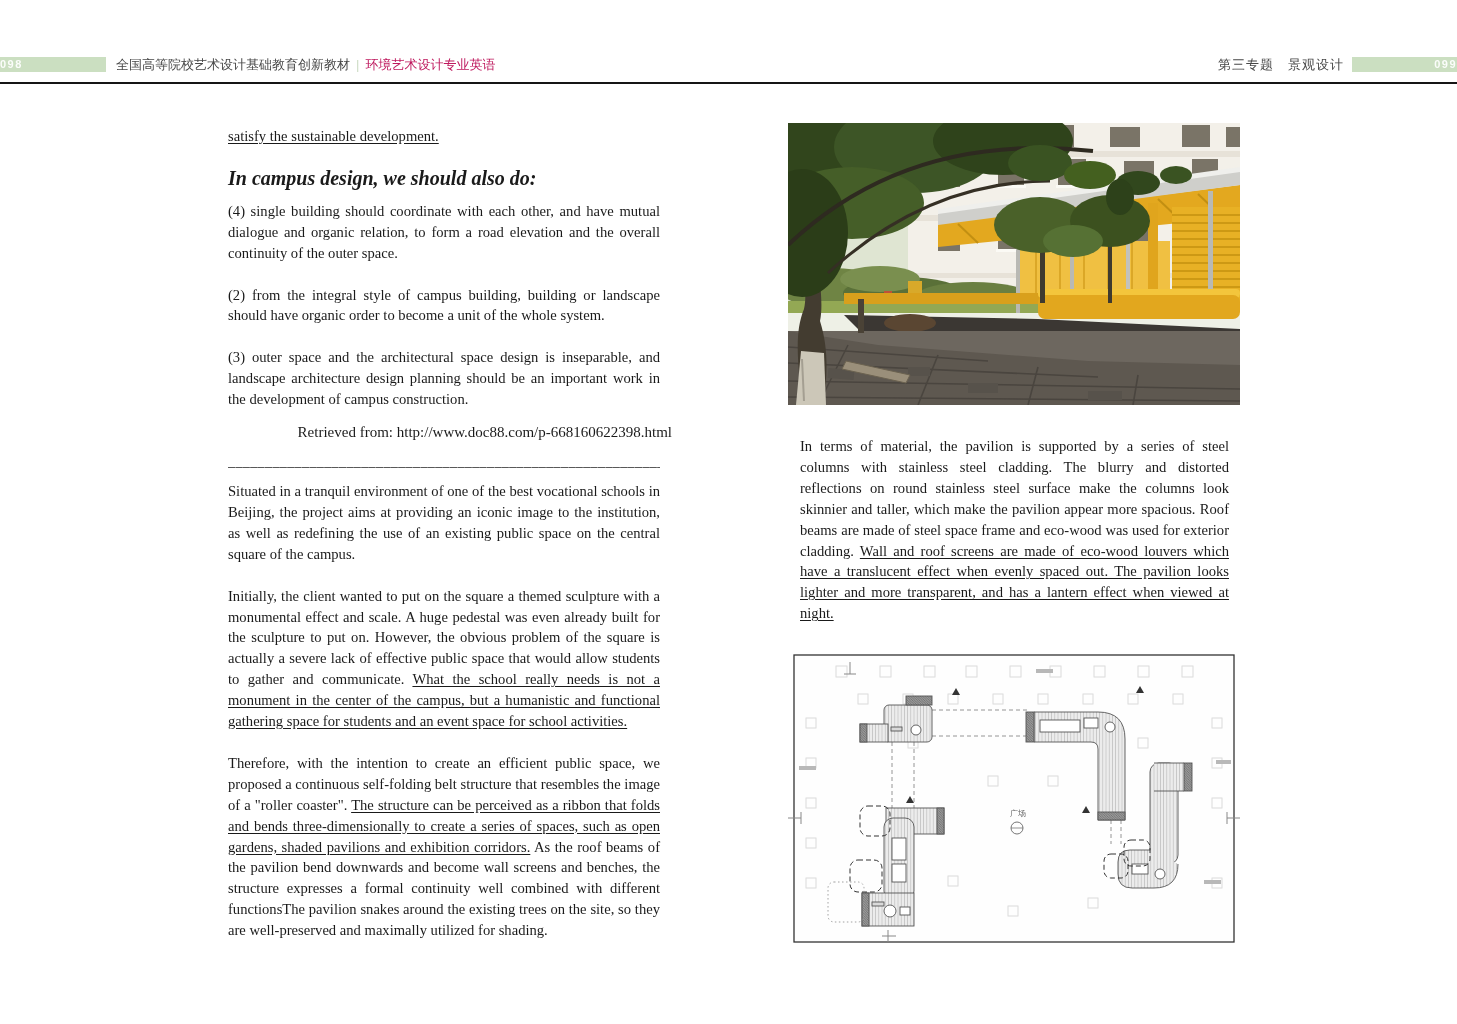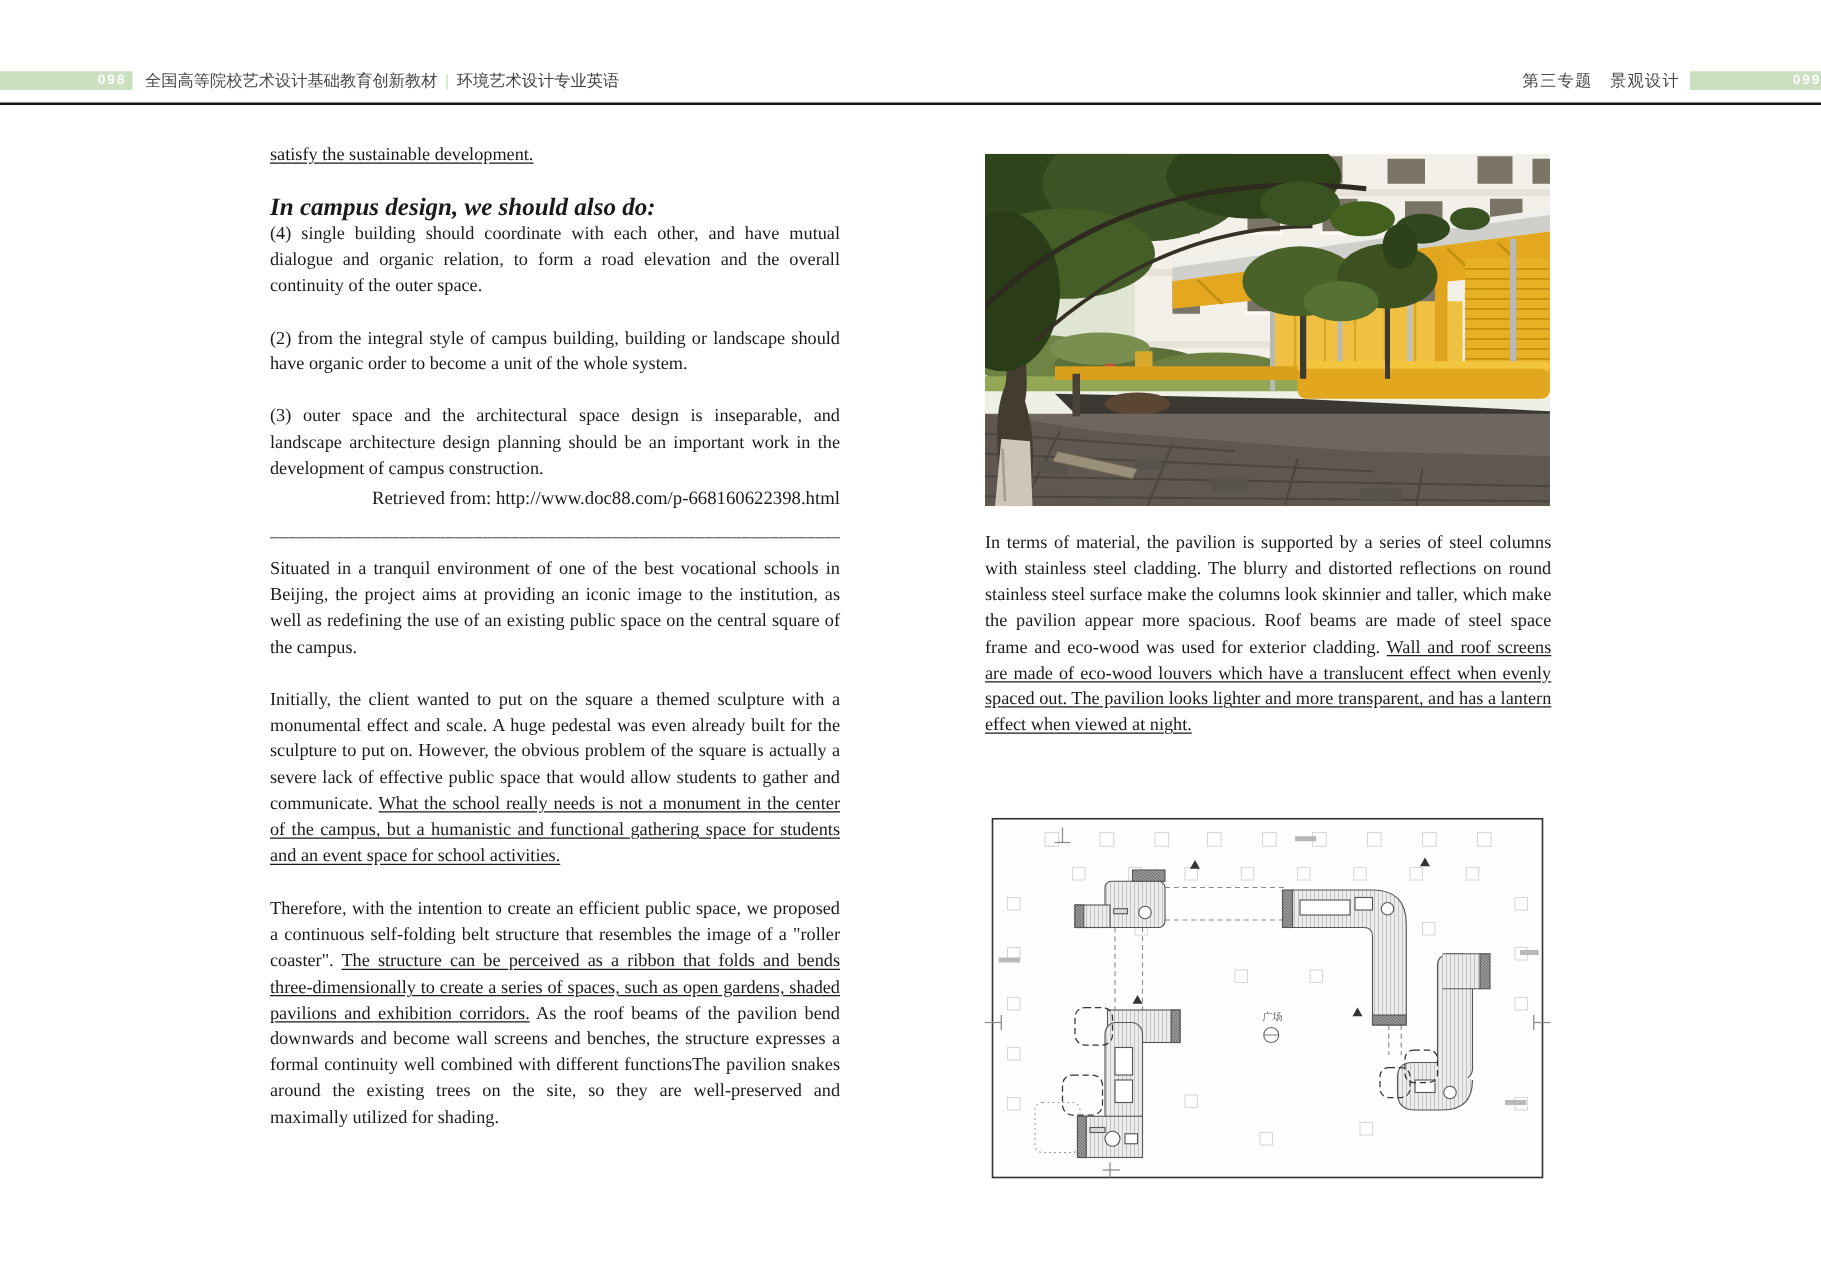--- a/index.html
+++ b/index.html
@@ -6,36 +6,36 @@
   body{
     width:1457px;height:1024px;position:relative;background:#ffffff;
     font-family:"Liberation Serif", serif;color:#1a1a1a;overflow:hidden;
   }
   
   .bar{position:absolute;top:57px;height:15px;background:#cbdfc1;}
   .bar-left{left:0;width:106px;}
   .bar-right{left:1352px;width:105px;}
   .pagenum{font-family:"Liberation Sans",sans-serif;font-size:11px;font-weight:bold;
     letter-spacing:1.5px;line-height:15px;color:rgba(255,255,255,.92);}
-  .bar-left .pagenum{text-align:right;padding-right:5px;}
+  .bar-left .pagenum{text-align:left;padding-right:5px;}
   .bar-right .pagenum{text-align:right;padding-left:5px;}
   .hdr-text{position:absolute;top:57px;font-family:"Liberation Sans",sans-serif;
     font-size:13px;line-height:15px;white-space:nowrap;}
   .hdr-left{left:116px;color:#474747;}
   .hdr-left .divider{color:#ccdcc4;padding:0 6px;}
-  .hdr-left .subtitle{color:#404040;}
+  .hdr-left .subtitle{color:#be185d;}
   .hdr-right{right:113px;color:#474747;letter-spacing:1px;}
   .rule{position:absolute;left:0;top:82px;width:1457px;height:2px;background:#151515;}
 
   
   .leftcol{position:absolute;left:216px;top:114px;width:456px;
     font-size:14.6px;line-height:20.9px;text-align:justify;}
   .rightcol-text{position:absolute;left:788px;top:424px;width:453px;
     font-size:14.6px;line-height:20.9px;text-align:justify;}
-  .leftcol p,.rightcol-text p{margin:0;}
+  .leftcol p,.rightcol-text p{margin:12px;}
   .mb{margin-bottom:21px !important;}
   .heading{font-weight:bold;font-size:20px;font-style:italic;}
   .u{text-decoration:underline;text-underline-offset:2px;}
   .source{text-align:right;font-size:15px;margin:3px 0 9px 0 !important;}
   .separator{white-space:nowrap;overflow:hidden;line-height:13px;font-size:14px;
     letter-spacing:.4px;color:#222;margin-bottom:13px !important;}
 
   
   .photo{position:absolute;left:788px;top:123px;width:452px;height:282px;overflow:hidden;}
   .plan{position:absolute;left:788px;top:648px;width:452px;height:300px;background:#22c55e;}

